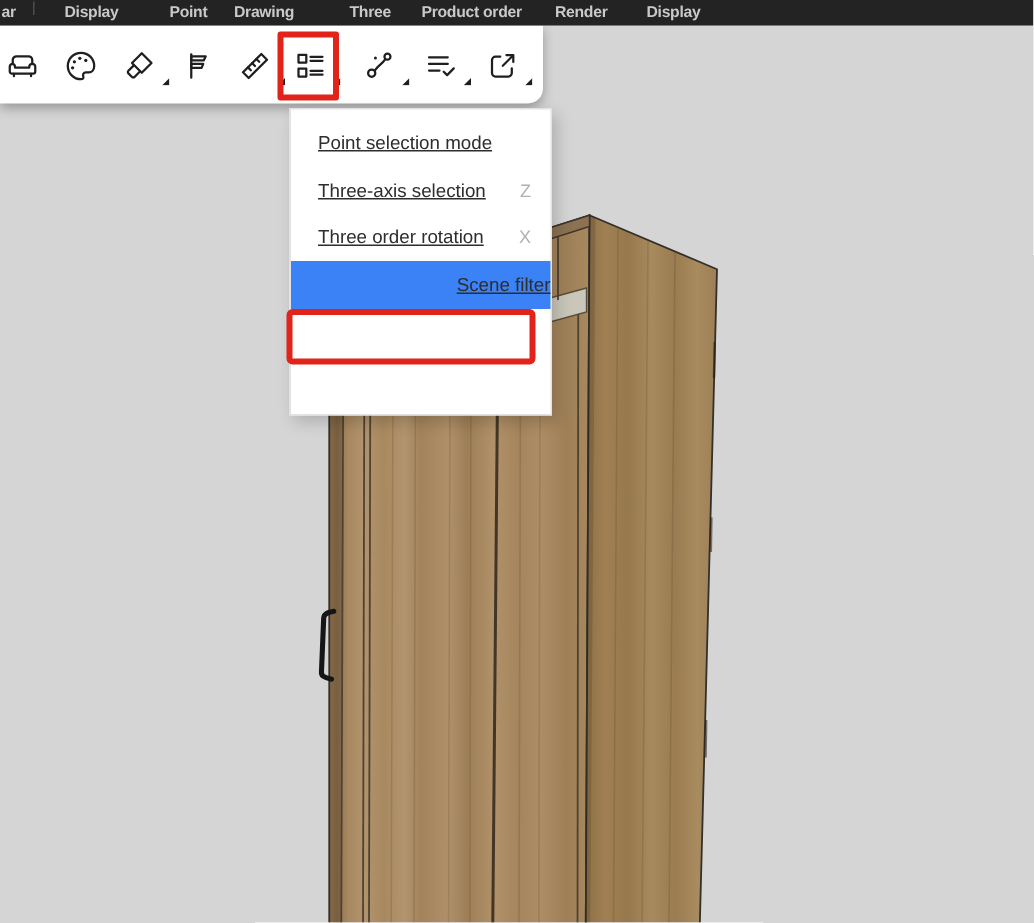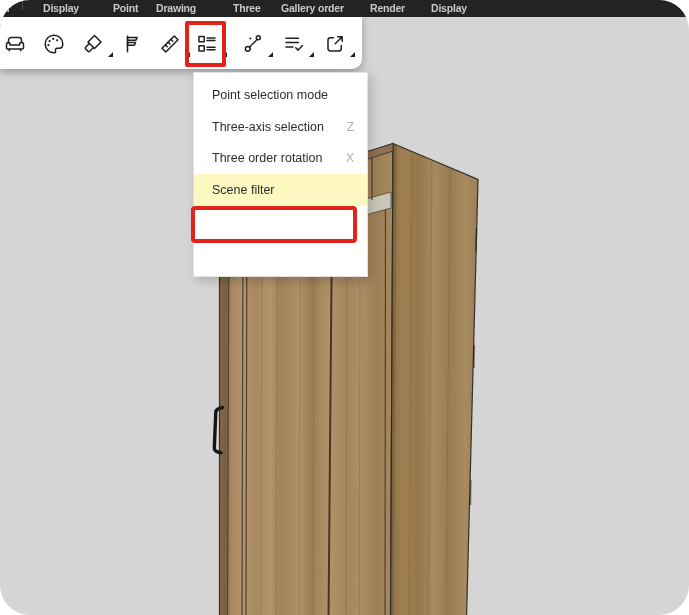--- a/index.html
+++ b/index.html
@@ -1,17 +1,17 @@
 <!DOCTYPE html>
 <html><head>
 <meta charset="utf-8">
 <style>
   html,body{margin:0;padding:0;background:#ffffff;}
   .screen{position:relative;width:689px;height:615px;background:#d5d5d5;overflow:hidden;
-          font-family:"Liberation Sans",sans-serif;border-radius:30px;-webkit-font-smoothing:antialiased;}
+          font-family:"Liberation Sans",sans-serif;-webkit-font-smoothing:antialiased;}
 
   
   .menubar{position:absolute;top:0;left:0;width:689px;height:17px;background:#232323;z-index:30;}
   .mi{position:absolute;top:0;line-height:17px;font-size:10.5px;font-weight:700;letter-spacing:-0.2px;
       color:#c9c9c9;cursor:default;white-space:nowrap;}
   .mi0{left:1px}.mi1{left:43px}.mi2{left:113px}.mi3{left:156px}.mi4{left:233px}
   .mi5{left:281px}.mi6{left:370px}.mi7{left:431px}
   .msep{position:absolute;left:22px;top:1px;width:1px;height:9px;background:#4d4d4d;}
 
   
@@ -27,22 +27,22 @@
       clip-path:polygon(100% 0,100% 100%,0 100%);}
 
   
   .scene-svg{position:absolute;left:0;top:0;z-index:5;}
 
   
   .menu{position:absolute;left:193px;top:72px;width:175px;height:205px;box-sizing:border-box;
         background:#ffffff;border:1px solid #e2e2e2;box-shadow:3px 4px 10px rgba(0,0,0,0.18);
         z-index:40;padding:6px 0;}
   .mrow{position:relative;height:31.8px;display:flex;align-items:center;padding-left:18px;
-        font-size:12.5px;color:#2d2d2d;cursor:pointer;}
-  .mrow.hov{background:#fef9c3;}
+        font-size:12.5px;color:#2d2d2d;cursor:pointer;text-decoration:underline;}
+  .mrow.hov{background:#3b82f6;justify-content:flex-end;}
   .sc{position:absolute;right:13px;color:#b0b0b0;font-size:12px;}
 
   
   .hl{position:absolute;border:4px solid #e2231a;box-sizing:border-box;z-index:50;pointer-events:none;}
   .hl-toolbar{left:185px;top:21px;width:41px;height:46px;border-radius:2px;}
   .hl-menu{left:191px;top:206px;width:166px;height:37px;border-radius:4px;}
 </style>
 </head>
 <body>
 
@@ -122,21 +122,21 @@
     </g>
   </svg>
 
   <div class="menubar">
     <span class="mi mi0">ar</span>
     <span class="msep"></span>
     <span class="mi mi1">Display</span>
     <span class="mi mi2">Point</span>
     <span class="mi mi3">Drawing</span>
     <span class="mi mi4">Three</span>
-    <span class="mi mi5">Gallery order</span>
+    <span class="mi mi5">Product order</span>
     <span class="mi mi6">Render</span>
     <span class="mi mi7">Display</span>
   </div>
 
   <div class="toolbar">
 
     <button class="tbtn t0">
       <svg viewBox="0 0 24 24">
         <path d="M5.5 10.5 V8 a2.5 2.5 0 0 1 2.5 -2.5 h8 a2.5 2.5 0 0 1 2.5 2.5 v2.5"></path>
         <path d="M5.5 10.5 a2 2 0 0 0 -2 2 v3.2 a1.4 1.4 0 0 0 1.4 1.4 h14.2 a1.4 1.4 0 0 0 1.4 -1.4 V12.5 a2 2 0 0 0 -2 -2 a2 2 0 0 0 -2 2 v0.6 h-9.5 v-0.6 a2 2 0 0 0 -2 -2 z"></path>

